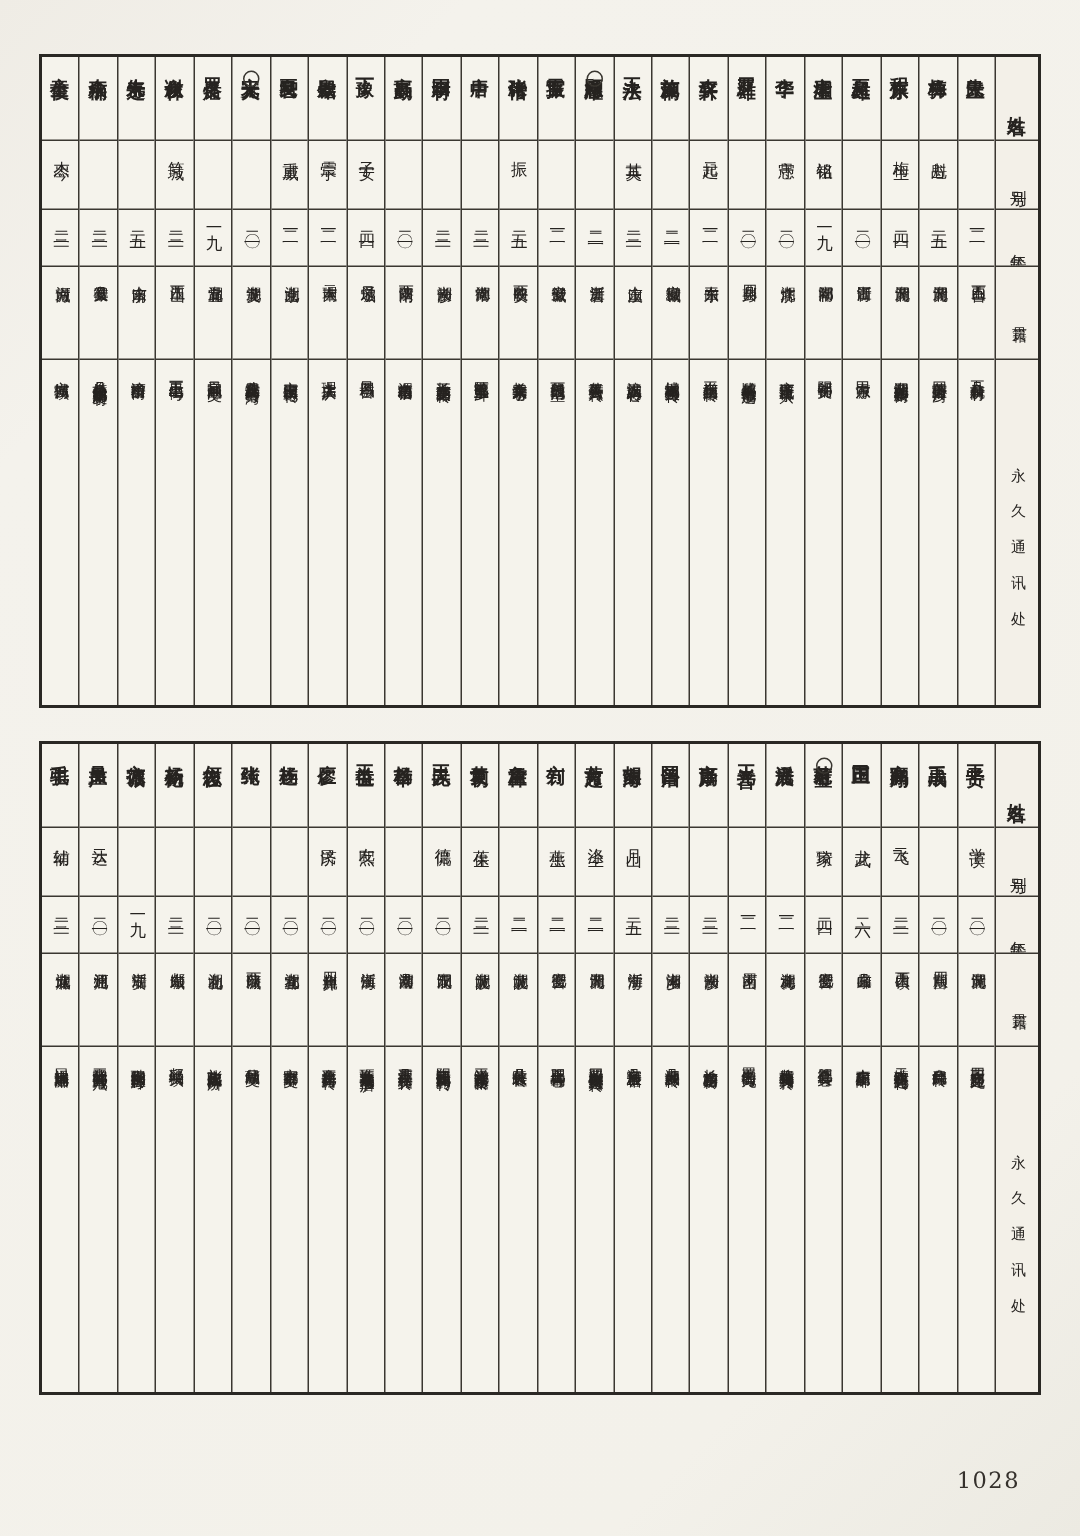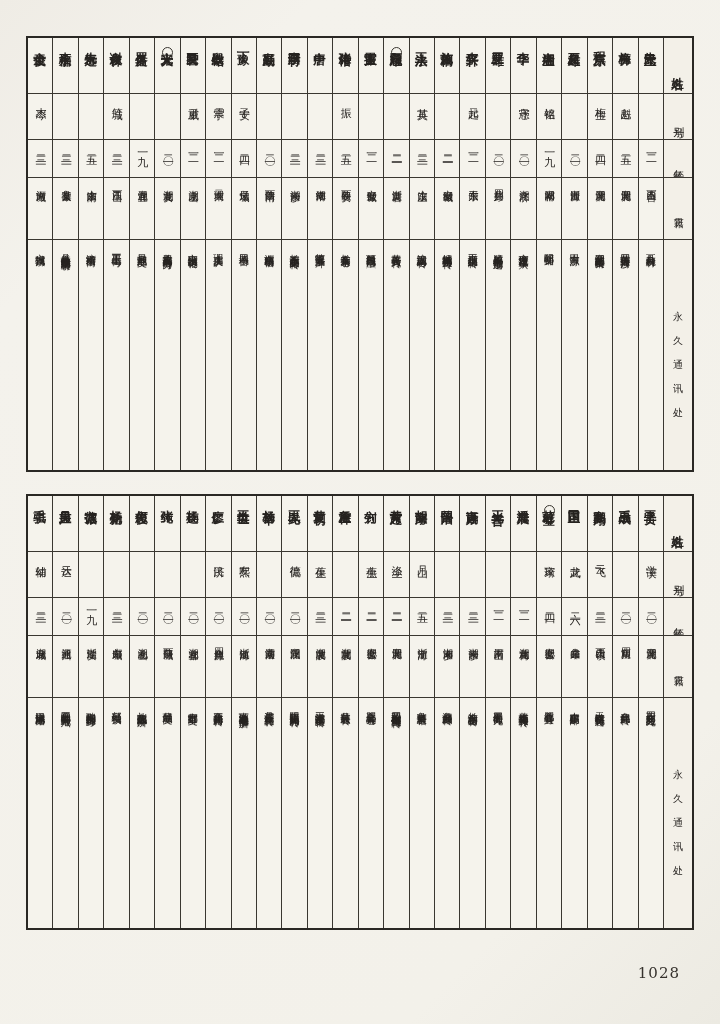--- a/index.html
+++ b/index.html
@@ -65,21 +65,21 @@
     text-align: center;
     border: 1px solid #3a3731;
     border-radius: 50%;
     margin-top: 2px;
   }
   .header-col .cell { align-items: center; }
   .header-col .vtext { font-size: 13px; font-weight: normal; }
   .header-col .cell.address .vtext { letter-spacing: 24px; padding-top: 10px; }
   .page-number {
     position: absolute;
-    right: 40px; bottom: 42px;
+    right: 40px; bottom: 28px;
     font-size: 15px;
     letter-spacing: 1px;
     color: #35312c;
   }
 </style>
 </head>
 <body>
 
 <div class="page">
   <div class="dir-table" id="table-top">

